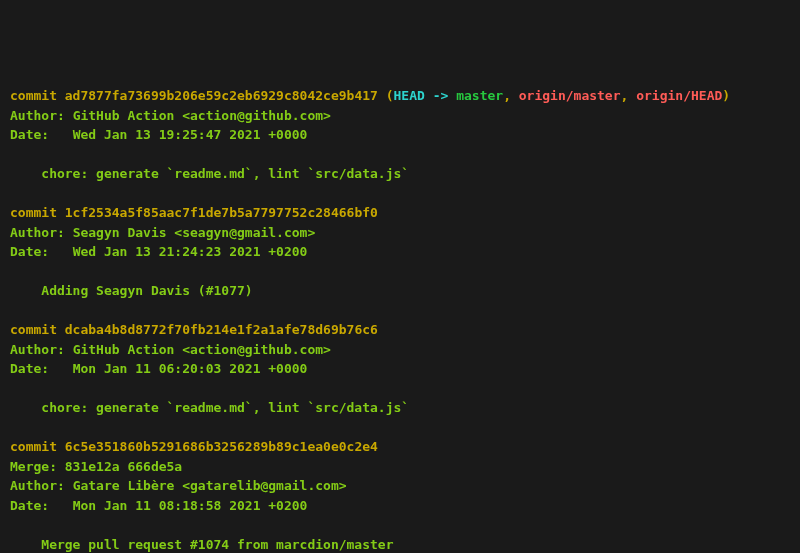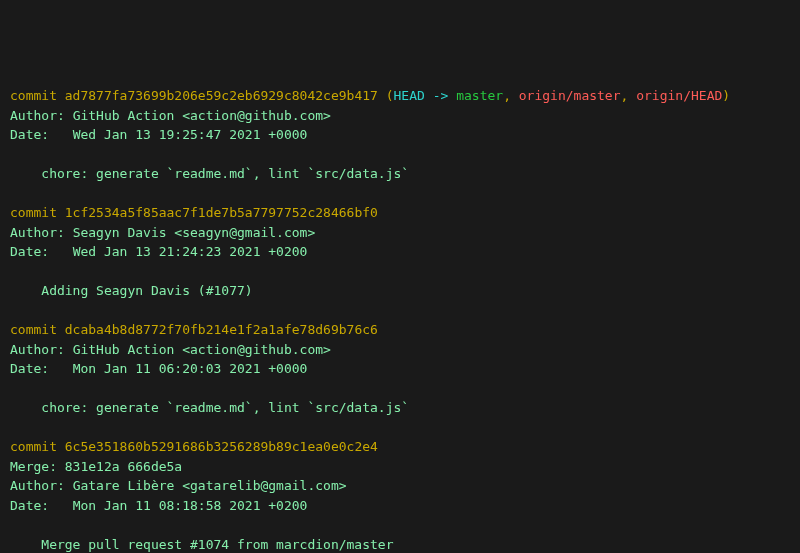--- a/index.html
+++ b/index.html
@@ -1,31 +1,31 @@
 <!DOCTYPE html>
 <html><head>
   <meta charset="utf-8">
   <style>
-    * { margin: 0; padding: 0; box-sizing: border-box; }
+    * { margin: 0; padding: 0; box-sizing: border-box; font-weight: bold; }
     body {
       background: #1a1a1a;
       color: #f0f0f0;
       font-family: "SF Mono", "Menlo", "Monaco", "Consolas", monospace;
       font-size: 13px;
       line-height: 1.5;
       padding: 8px 10px;
       width: 800px;
       white-space: pre;
     }
     .term { white-space: pre; }
     .yellow { color: #c9a800; }
     .cyan { color: #2dd4ce; }
     .green { color: #27c93f; }
     .red { color: #ff5c57; }
-    .white { color: #86efac; }
+    .white { color: #84cc16; }
     .line { display: block; }
   </style>
 </head>
 <body>
 
 
 
 <div class="term"><span class="line"><span class="yellow">commit </span><span class="yellow">ad7877fa73699b206e59c2eb6929c8042ce9b417</span><span class="yellow"> (</span><span class="cyan">HEAD -&gt; </span><span class="green">master</span><span class="yellow">, </span><span class="red">origin/master</span><span class="yellow">, </span><span class="red">origin/HEAD</span><span class="yellow">)</span></span><span class="line"><span class="white">Author: </span><span class="white">GitHub Action &lt;action@github.com&gt;</span></span><span class="line"><span class="white">Date:   </span><span class="white">Wed Jan 13 19:25:47 2021 +0000</span></span><span class="line"> </span><span class="line white">    chore: generate `readme.md`, lint `src/data.js`</span><span class="line"> </span><span class="line"><span class="yellow">commit </span><span class="yellow">1cf2534a5f85aac7f1de7b5a7797752c28466bf0</span></span><span class="line"><span class="white">Author: </span><span class="white">Seagyn Davis &lt;seagyn@gmail.com&gt;</span></span><span class="line"><span class="white">Date:   </span><span class="white">Wed Jan 13 21:24:23 2021 +0200</span></span><span class="line"> </span><span class="line white">    Adding Seagyn Davis (#1077)</span><span class="line"> </span><span class="line"><span class="yellow">commit </span><span class="yellow">dcaba4b8d8772f70fb214e1f2a1afe78d69b76c6</span></span><span class="line"><span class="white">Author: </span><span class="white">GitHub Action &lt;action@github.com&gt;</span></span><span class="line"><span class="white">Date:   </span><span class="white">Mon Jan 11 06:20:03 2021 +0000</span></span><span class="line"> </span><span class="line white">    chore: generate `readme.md`, lint `src/data.js`</span><span class="line"> </span><span class="line"><span class="yellow">commit </span><span class="yellow">6c5e351860b5291686b3256289b89c1ea0e0c2e4</span></span><span class="line"><span class="white">Merge: </span><span class="white">831e12a 666de5a</span></span><span class="line"><span class="white">Author: </span><span class="white">Gatare Libère &lt;gatarelib@gmail.com&gt;</span></span><span class="line"><span class="white">Date:   </span><span class="white">Mon Jan 11 08:18:58 2021 +0200</span></span><span class="line"> </span><span class="line white">    Merge pull request #1074 from marcdion/master</span></div>
 
 

